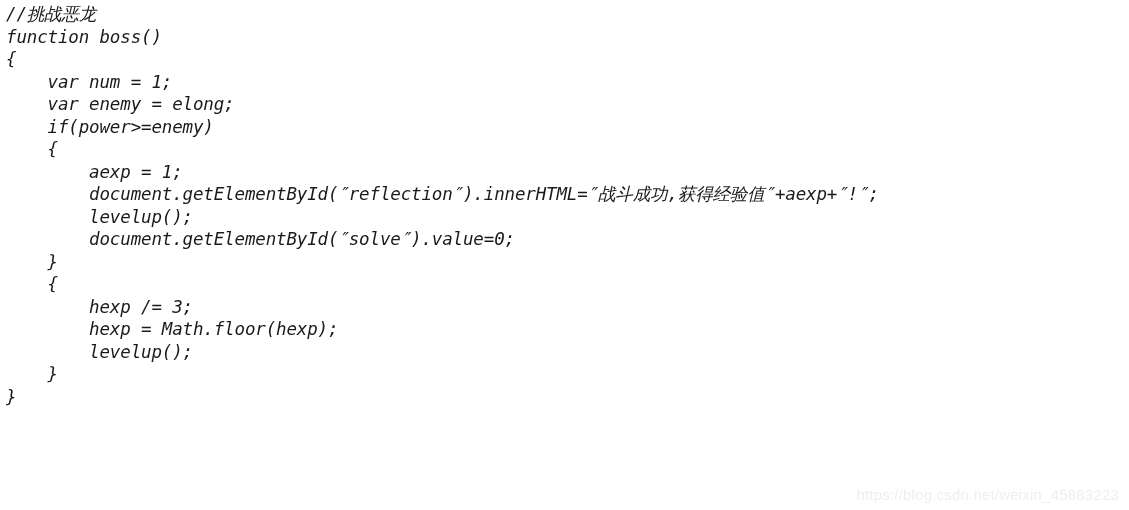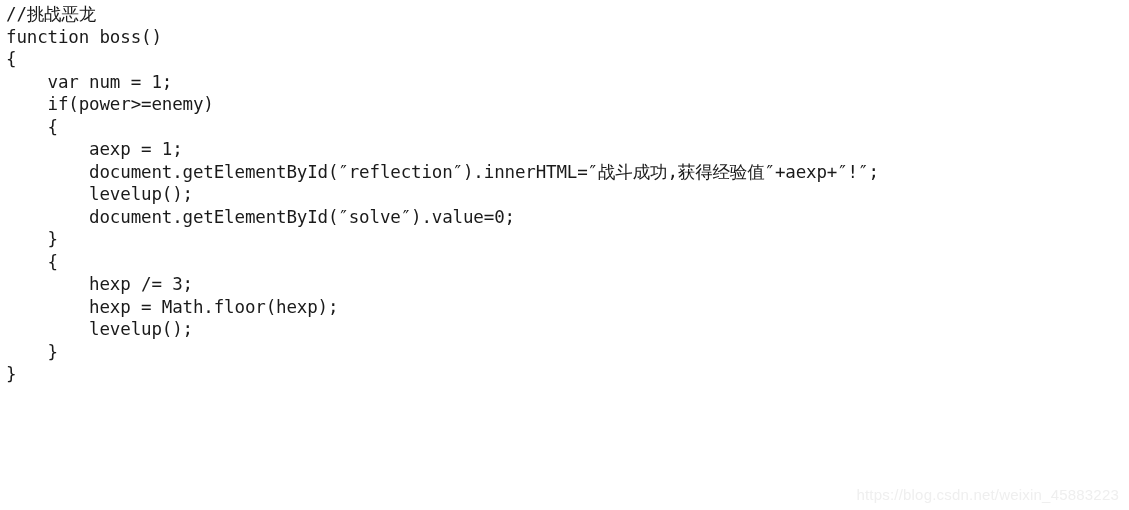--- a/index.html
+++ b/index.html
@@ -26,20 +26,21 @@
   }
 
   .code-line {
     font-family: "DejaVu Sans Mono", "Liberation Mono", monospace;
     font-size: 17.5px;
     line-height: 22.5px;
     height: 22.5px;
     color: #1a1a1a;
     white-space: pre;
     letter-spacing: -0.15px;
+    font-style: italic;
     -webkit-font-smoothing: antialiased;
   }
 
   .code-line:empty::before {
     content: " ";
   }
 
   #watermark {
     position: absolute;
     right: 10px;
@@ -53,20 +54,21 @@
   }
 </style>
 </head>
 <body style="background: rgb(255, 255, 255);">
 
 <div id="code-listing" style="color: rgb(26, 26, 26);">
     <div class="code-line">//挑战恶龙</div>
     <div class="code-line">function boss()</div>
     <div class="code-line">{</div>
     <div class="code-line">    var num = 1;</div>
+    <div class="code-line">    var enemy = elong;</div>
     <div class="code-line">    if(power&gt;=enemy)</div>
     <div class="code-line">    {</div>
     <div class="code-line">        aexp = 1;</div>
     <div class="code-line">        document.getElementById(″reflection″).innerHTML=″战斗成功,获得经验值″+aexp+″!″;</div>
     <div class="code-line">        levelup();</div>
     <div class="code-line">        document.getElementById(″solve″).value=0;</div>
     <div class="code-line">    }</div>
     <div class="code-line">    {</div>
     <div class="code-line">        hexp /= 3;</div>
     <div class="code-line">        hexp = Math.floor(hexp);</div>

